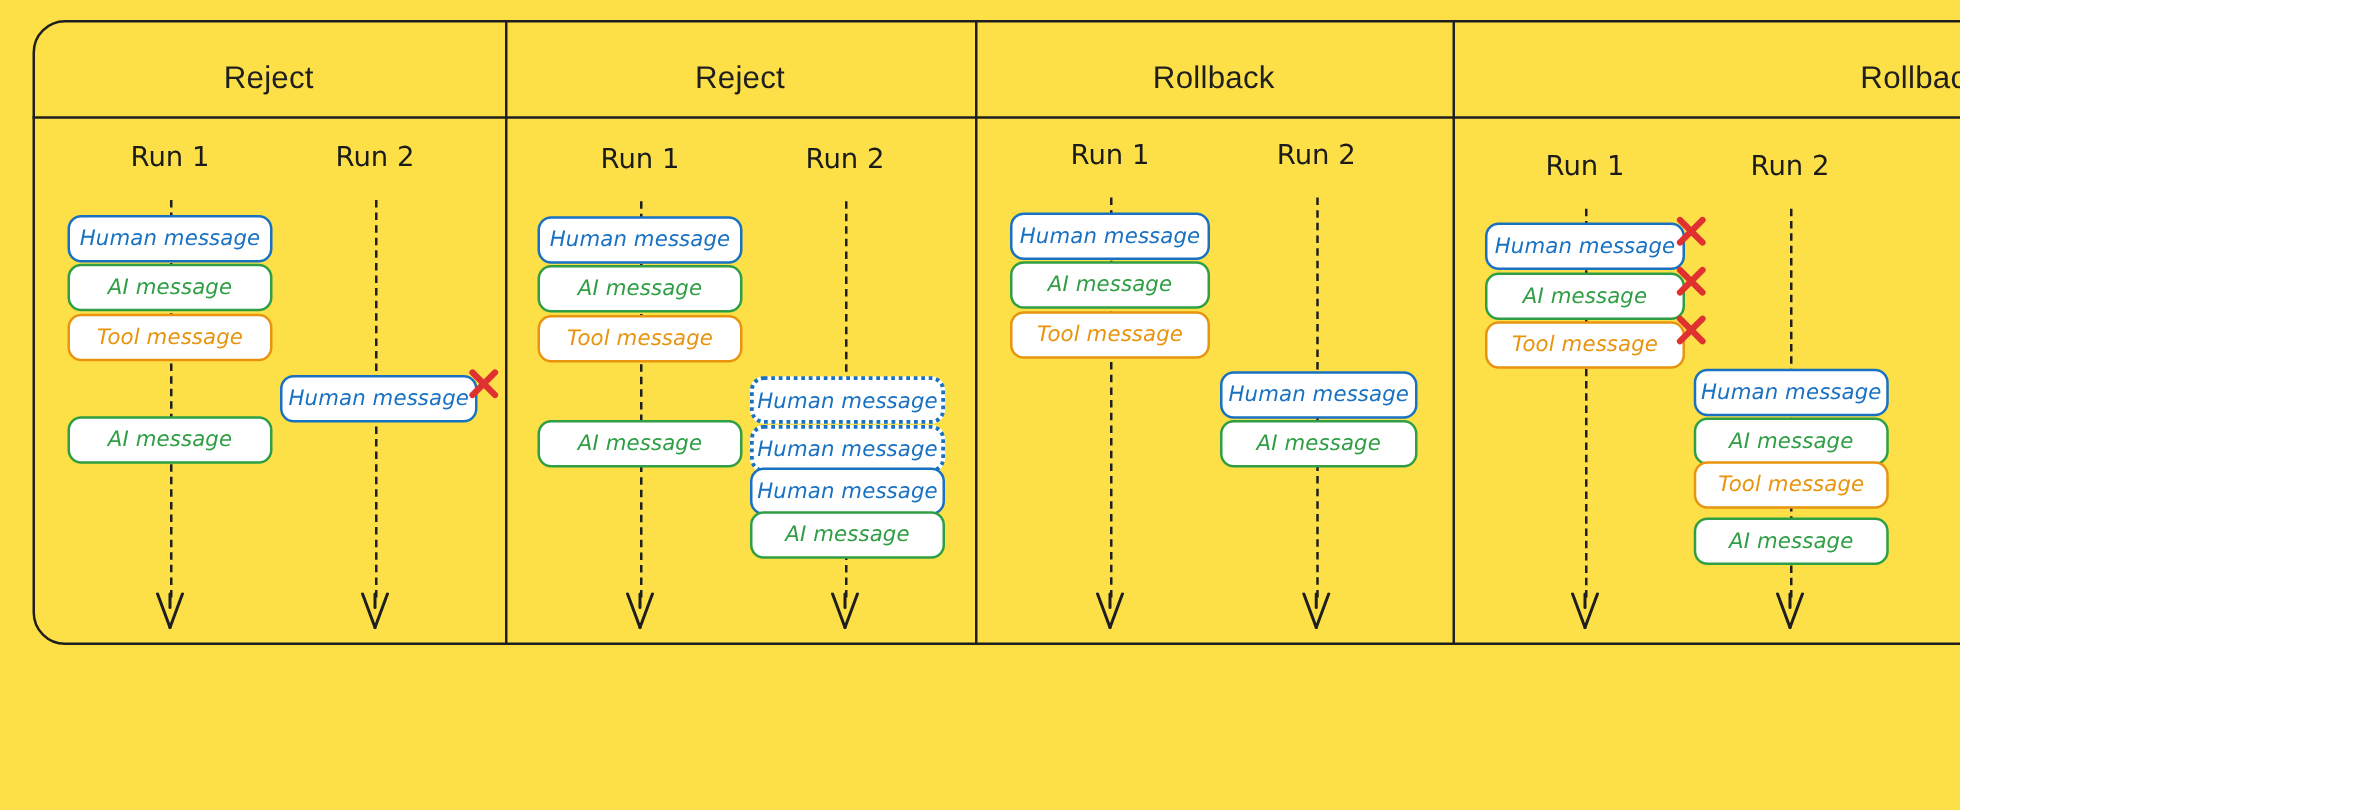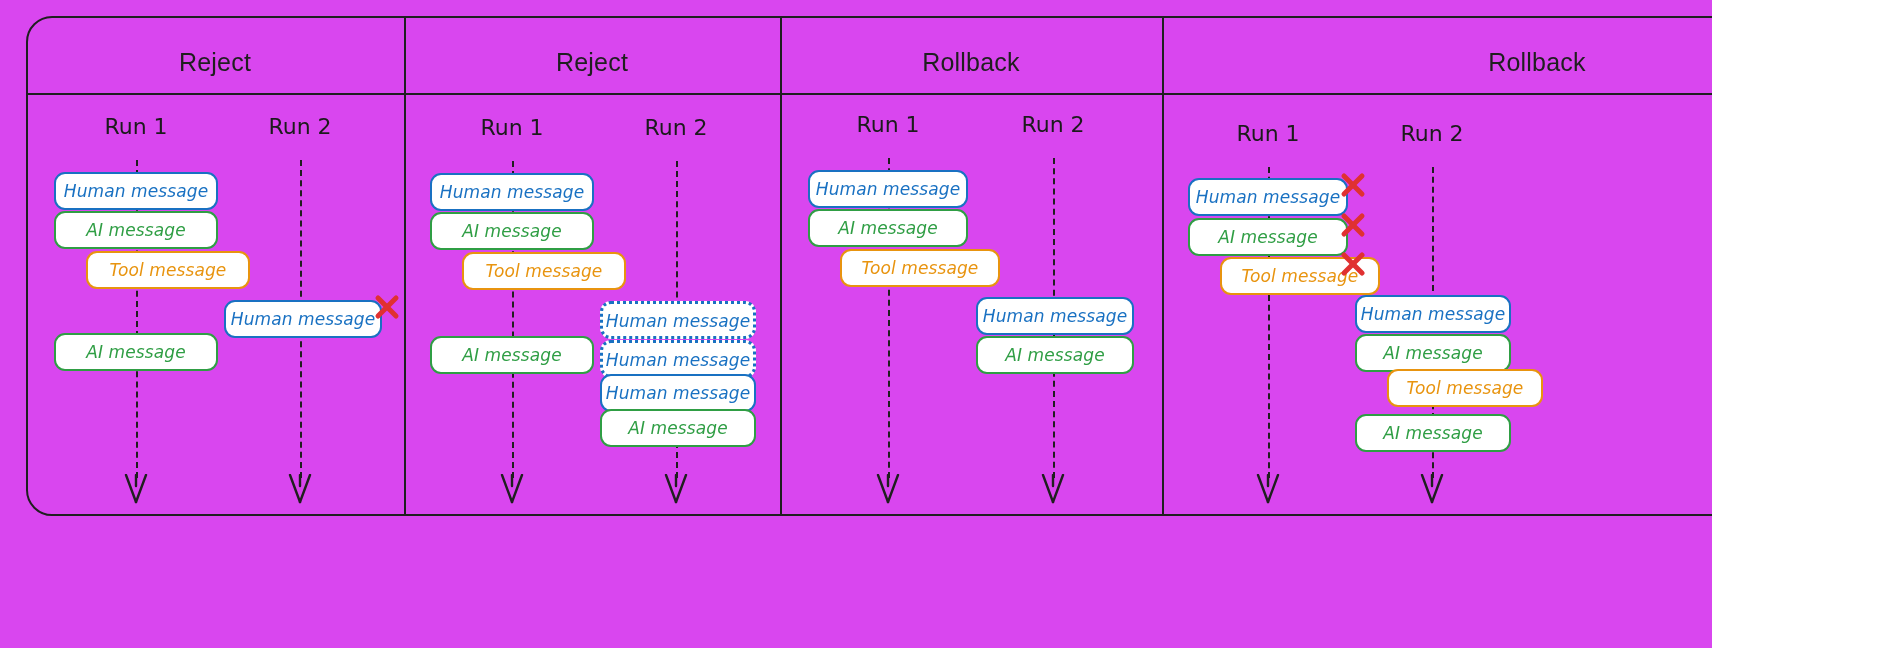--- a/index.html
+++ b/index.html
@@ -3,23 +3,23 @@
 <meta charset="utf-8">
 <title>Double-texting strategies</title>
 <style>
   html,body{margin:0;padding:0;background:#ffffff;}
   body{
     font-family:"Liberation Sans", sans-serif;
     -webkit-font-smoothing:antialiased;
   }
   #canvas{
     position:relative;
-    width:1712px;
+    width:1568px;
     height:648px;
-    background:#d946ef;
+    background:#fde047;
     overflow:hidden;
   }
 
   
   .frame{
     position:absolute;
     left:26px; top:16px;
     width:1834px; height:500px;
     border:2.4px solid #1f1f1f;
     border-radius:26px;
@@ -89,21 +89,21 @@
     color:#1971c2;
     text-align:center;
     font-size:17px;
     font-family:"DejaVu Sans", sans-serif;
     font-style:italic;
     white-space:nowrap;
     letter-spacing:.1px;
   }
   .msg.human{ border-color:#1971c2; color:#1971c2; }
   .msg.ai    { border-color:#2f9e44; color:#2f9e44;font-style:italic; }
-  .msg.tool  { border-color:#e8940f; color:#e8940f;margin-left:32px; }
+  .msg.tool  { border-color:#e8940f; color:#e8940f; }
   .msg.dotted{ border-style:dotted; border-width:3px; }
 
   
   .xmark{
     position:absolute;
     width:30px;height:30px;
   }
 </style>
 </head>
 <body>

